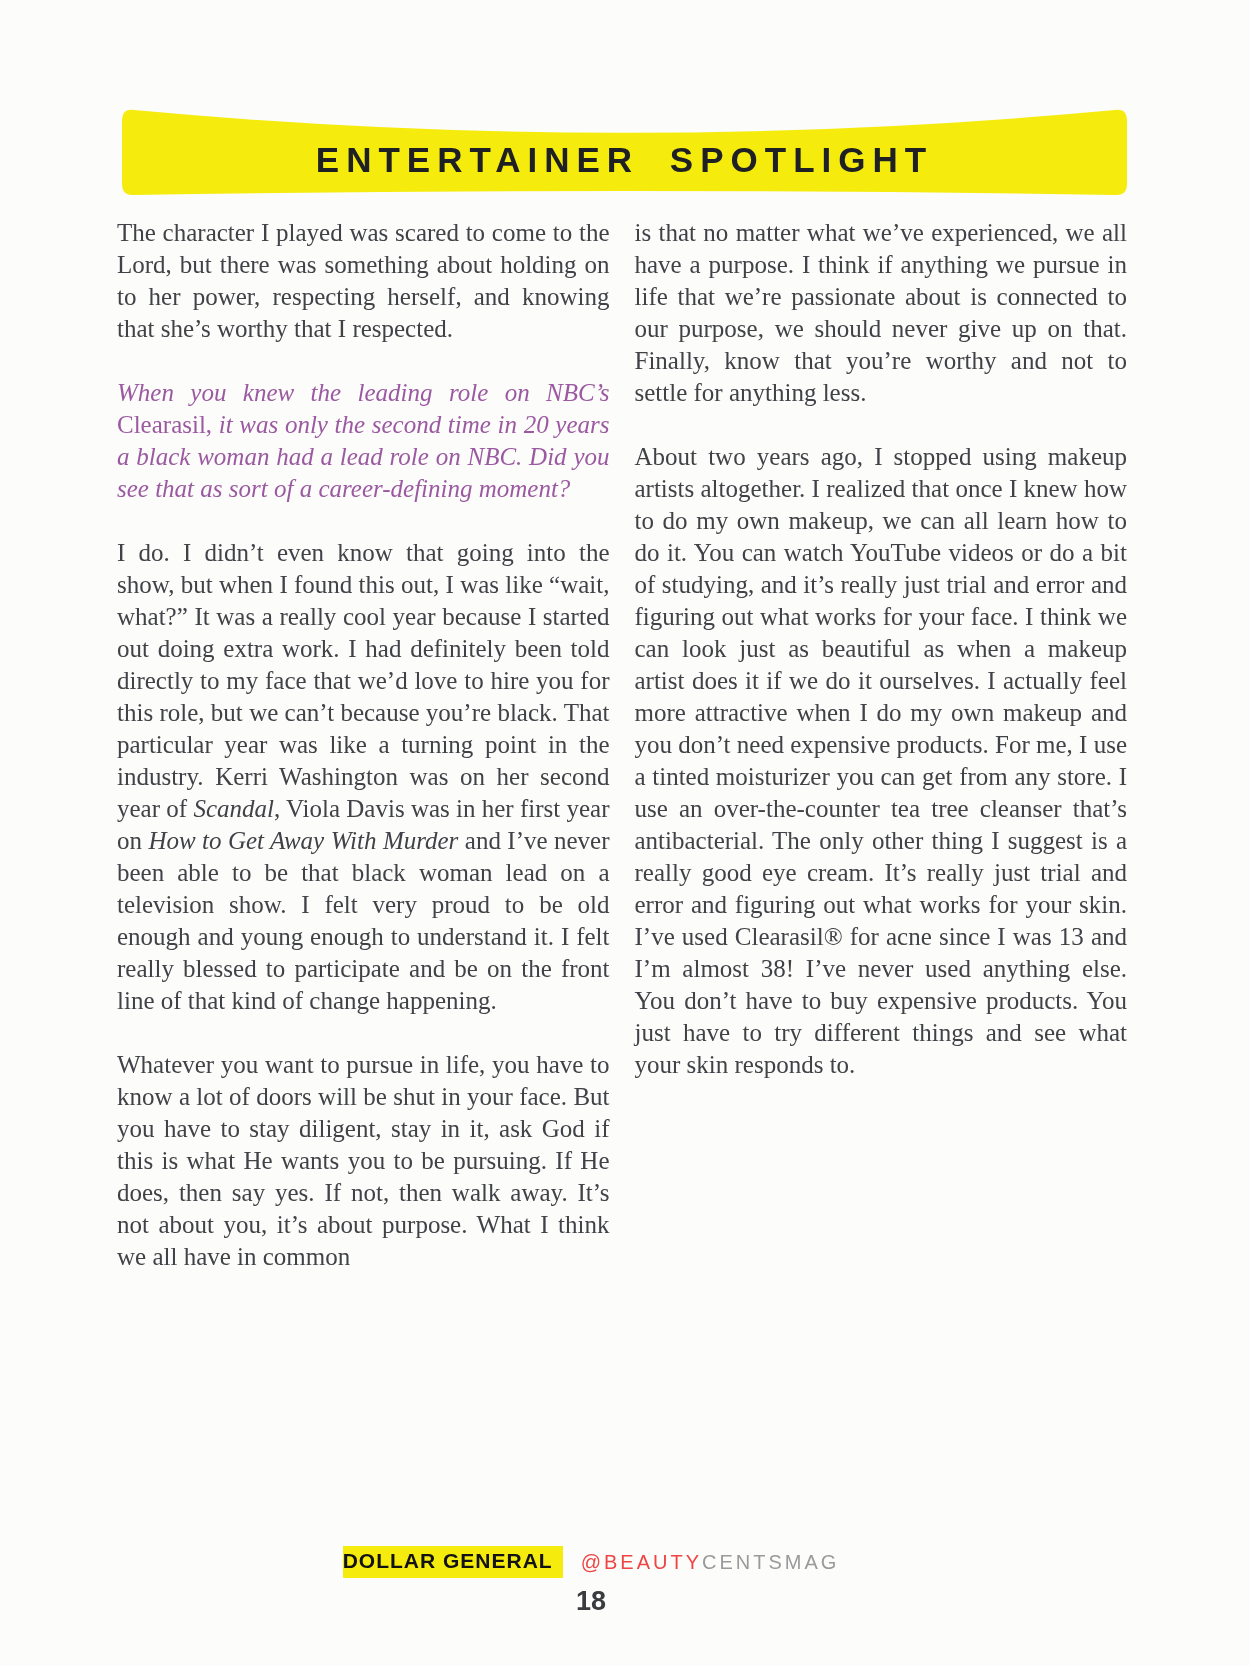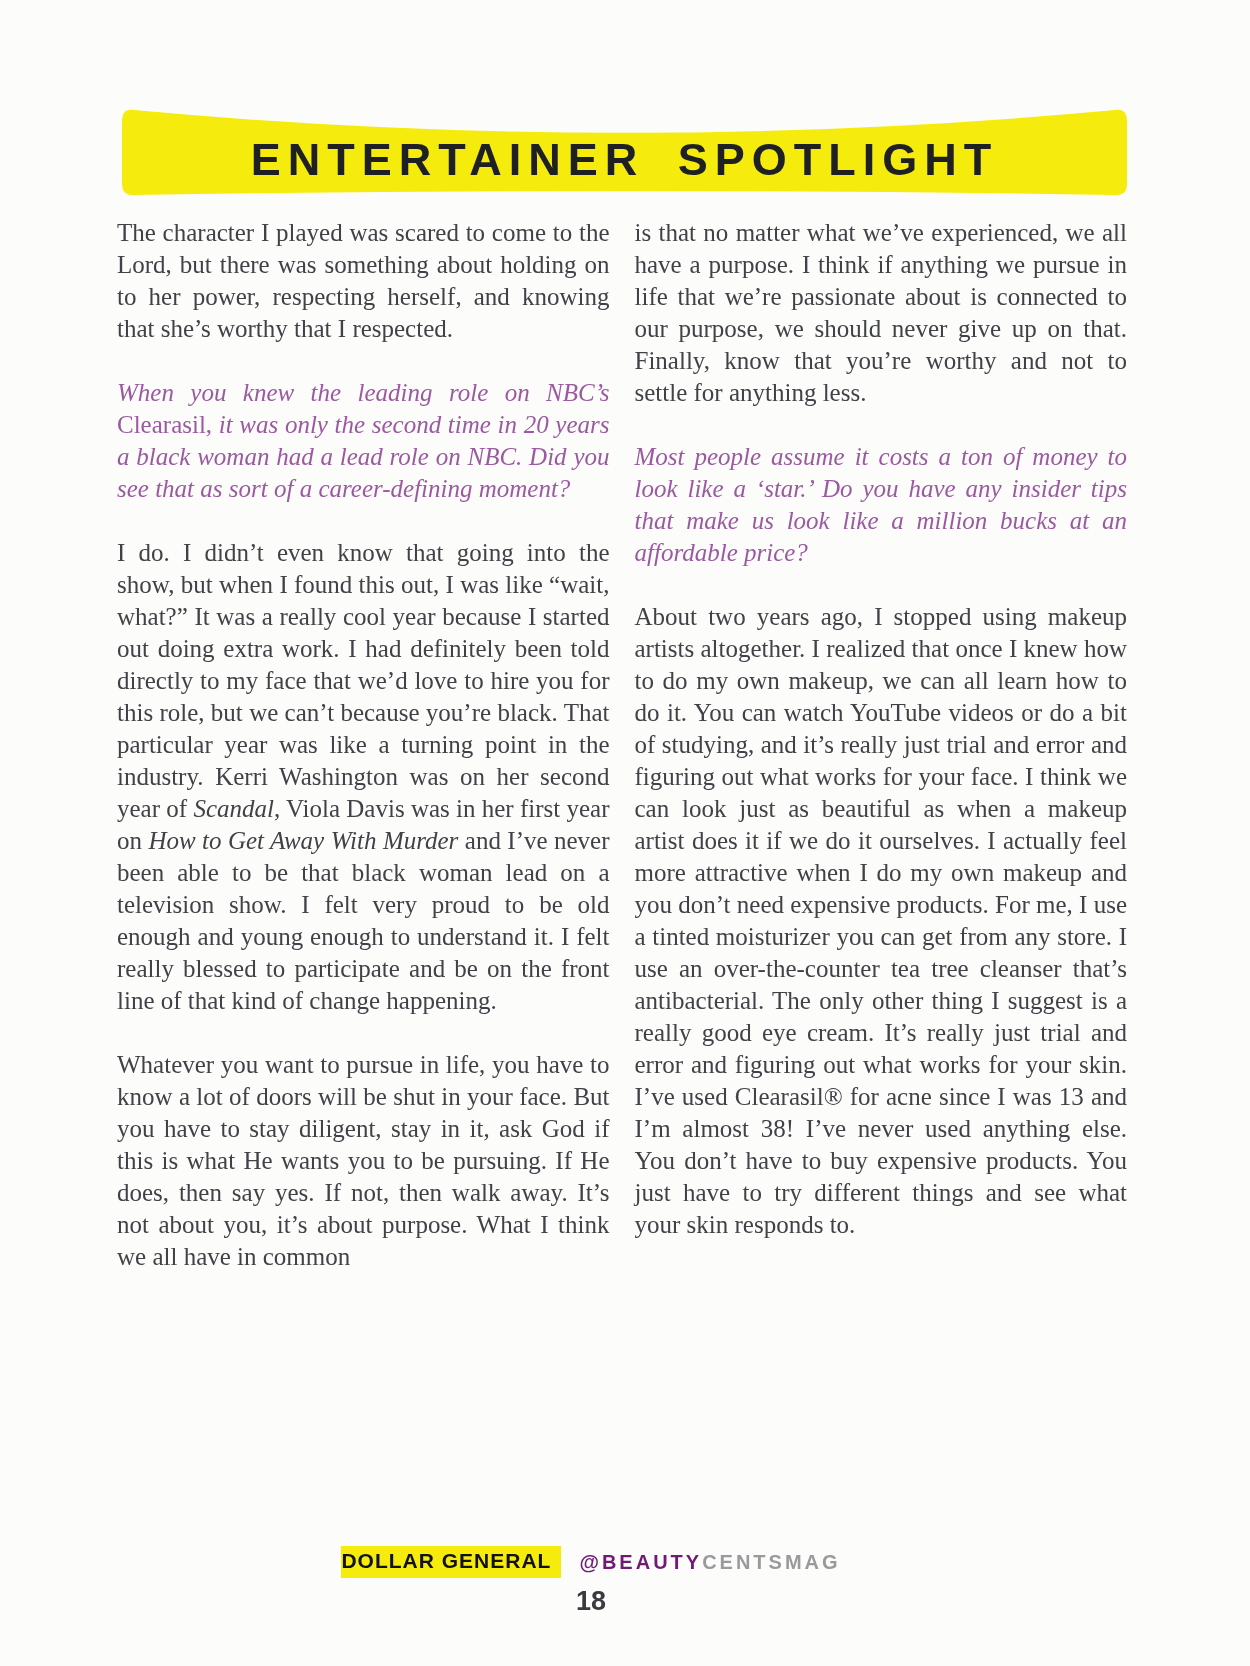--- a/index.html
+++ b/index.html
@@ -16,21 +16,21 @@
     position: absolute;
     left: 121px; top: 104px;
     width: 1007px; height: 96px;
     color: var(--banner-yellow, #f5ec0e);
   }
   .banner svg { position: absolute; inset: 0; width: 100%; height: 100%; display: block; }
   .banner-title {
     position: absolute; inset: 0;
     display: flex; align-items: center; justify-content: center;
     padding-top: 16px;
-    font-size: 45px; font-weight: bold;
+    font-size: 35px; font-weight: bold;
     letter-spacing: 7px; word-spacing: 14px;
     color: #1f2023;
     white-space: nowrap;
   }
 
   
   .columns {
     position: absolute;
     left: 117px; top: 217px;
     width: 1010px;
@@ -59,22 +59,22 @@
   .dg-badge {
     background: var(--banner-yellow, #f5ec0e);
     color: #121212;
     font-weight: bold;
     font-size: 21px;
     letter-spacing: 1px;
     padding: 3px 10px 5px 0;
     white-space: nowrap;
   }
   .social { font-size: 20px; letter-spacing: 3px; white-space: nowrap; }
-  .social .bold { font-weight: bold; color: #701a75; }
-  .social .light { font-weight: bold; color: #999a9c; }
+  .social .bold { font-weight: normal; color: #ef4444; }
+  .social .light { font-weight: normal; color: #999a9c; }
   .page-number {
     position: absolute;
     top: 1586px; left: 0; width: 1250px;
     text-align: center;
     transform: translateX(-34px);
     font-size: 27px; font-weight: bold;
     color: #3a3b3e;
   }
 </style>
 </head>
@@ -89,21 +89,20 @@
 
 <main class="columns">
   <section class="column">
       <p class="answer"><span>The character I played was scared to come to the Lord, but there was something about holding on to her power, respecting herself, and knowing that she’s worthy that I respected.</span></p>
       <p class="question"><span>When you knew the leading role on NBC’s </span><span class="upright">Clearasil,</span><span> it was only the second time in 20 years a black woman had a lead role on NBC. Did you see that as sort of a career-defining moment?</span></p>
       <p class="answer"><span>I do. I didn’t even know that going into the show, but when I found this out, I was like “wait, what?” It was a really cool year because I started out doing extra work. I had definitely been told directly to my face that we’d love to hire you for this role, but we can’t because you’re black. That particular year was like a turning point in the industry. Kerri Washington was on her second year of </span><span class="italic">Scandal</span><span>, Viola Davis was in her first year on </span><span class="italic">How to Get Away With Murder</span><span> and I’ve never been able to be that black woman lead on a television show. I felt very proud to be old enough and young enough to understand it. I felt really blessed to participate and be on the front line of that kind of change happening.</span></p>
       <p class="answer"><span>Whatever you want to pursue in life, you have to know a lot of doors will be shut in your face. But you have to stay diligent, stay in it, ask God if this is what He wants you to be pursuing. If He does, then say yes. If not, then walk away. It’s not about you, it’s about purpose. What I think we all have in common</span></p>
     </section>
   <section class="column">
       <p class="answer"><span>is that no matter what we’ve experienced, we all have a purpose. I think if anything we pursue in life that we’re passionate about is connected to our purpose, we should never give up on that. Finally, know that you’re worthy and not to settle for anything less.</span></p>
-      <p class="question"><span>Most people assume it costs a ton of money to look like a ‘star.’ Do you have any insider tips that make us look like a million bucks at an affordable price?</span></p>
       <p class="answer"><span>About two years ago, I stopped using makeup artists altogether. I realized that once I knew how to do my own makeup, we can all learn how to do it. You can watch YouTube videos or do a bit of studying, and it’s really just trial and error and figuring out what works for your face. I think we can look just as beautiful as when a makeup artist does it if we do it ourselves. I actually feel more attractive when I do my own makeup and you don’t need expensive products. For me, I use a tinted moisturizer you can get from any store. I use an over-the-counter tea tree cleanser that’s antibacterial. The only other thing I suggest is a really good eye cream. It’s really just trial and error and figuring out what works for your skin. I’ve used Clearasil® for acne since I was 13 and I’m almost 38! I’ve never used anything else. You don’t have to buy expensive products. You just have to try different things and see what your skin responds to.</span></p>
     </section>
 </main>
 
 <footer>
   <div class="footer-row">
     <span class="dg-badge">DOLLAR GENERAL</span>
     <span class="social"><span class="bold">@BEAUTY</span><span class="light">CENTSMAG</span></span>
   </div>
   <div class="page-number">18</div>

